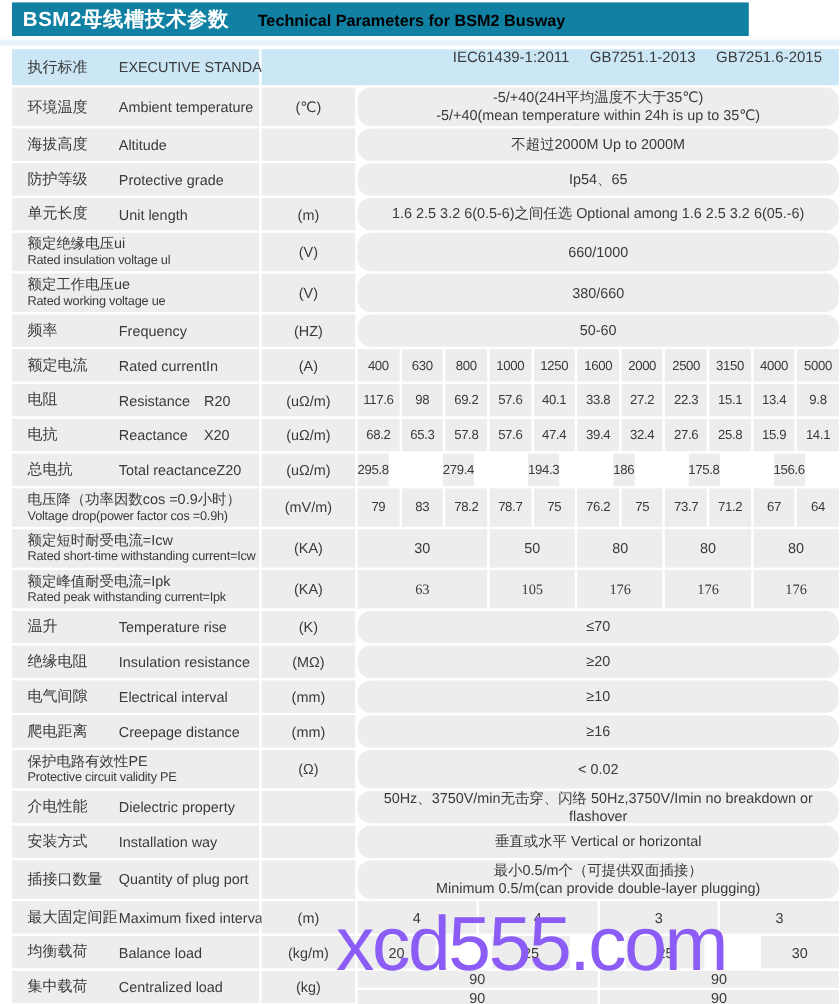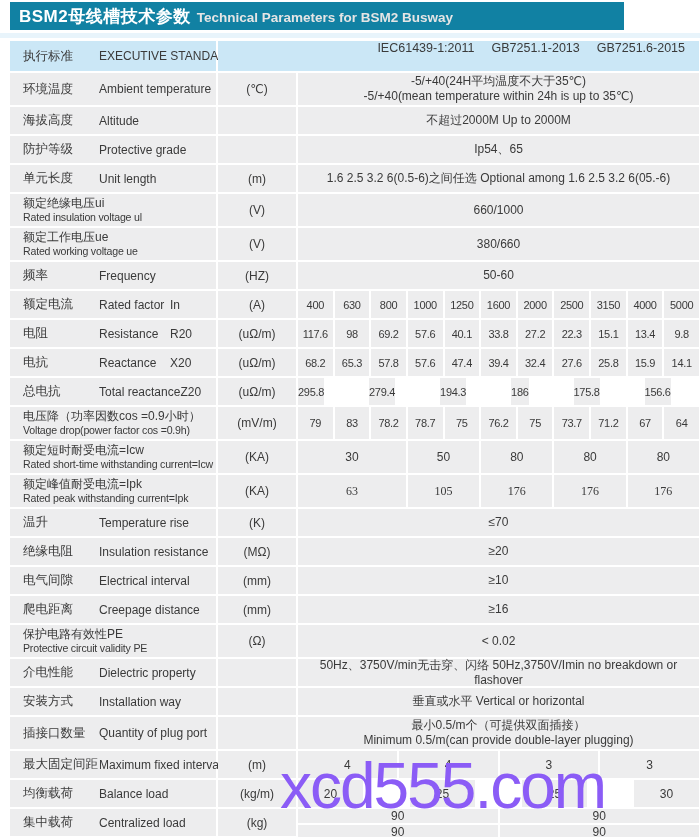--- a/index.html
+++ b/index.html
@@ -13,41 +13,41 @@
   body{
     width:700px;height:837px;position:relative;overflow:hidden;
     background:#ffffff;color:var(--txt);
     font-family:"Liberation Sans","DejaVu Sans",sans-serif;
   }
   .header-bar{
     position:absolute;left:10px;top:2px;width:614px;height:28px;
     background:var(--teal);display:flex;align-items:center;padding-left:9px;
   }
   .header-bar .title-zh{color:#fff;font-weight:bold;font-size:17px;letter-spacing:.5px;}
-  .header-bar .title-en{color:#e5e5e5;font-weight:bold;font-size:13.5px;margin-left:6px;padding-top:2px;}
+  .header-bar .title-en{color:#000000;font-weight:bold;font-size:13.5px;margin-left:24px;padding-top:2px;}
   .header-strip{position:absolute;left:0;top:33px;width:700px;height:5px;background:#e8f4fb;}
 
   .table{position:absolute;left:10px;top:41px;width:689px;}
   .row{display:flex;gap:2px;margin-bottom:2px;height:27px;}
   .row.tall{height:32px;}
   .row.exec{height:30px;}
   .cell{background:var(--rowgray);}
   .row.exec .cell{background:var(--lightblue);}
 
   .label-cell{width:206px;padding-left:13px;display:flex;align-items:center;overflow:visible;white-space:nowrap;}
   .label-cell .zh{font-size:12.5px;width:76px;flex:none;}
   .label-cell .en{font-size:12px;flex:1;}
   .label-cell .code{width:46px;flex:none;font-size:12px;}
   .label-cell.stacked{flex-direction:column;align-items:flex-start;justify-content:center;line-height:1.2;}
   .label-cell.stacked .zh-line{font-size:12px;}
   .label-cell.stacked .en-line{font-size:10.6px;letter-spacing:-0.2px;}
 
   .unit-cell{width:78px;display:flex;align-items:center;justify-content:center;font-size:12px;flex:none;}
 
-  .values-cell{flex:1;display:flex;flex-direction:column;align-items:center;justify-content:center;text-align:center;font-size:12px;line-height:1.25;}
+  .values-cell{flex:1;display:flex;flex-direction:column;align-items:center;justify-content:center;text-align:center;font-size:12px;line-height:1.25;border-radius:11px;}
   .values-grid{flex:1;display:grid;gap:2px;background:transparent;}
   .values-grid .vcell{background:var(--rowgray);display:flex;align-items:center;justify-content:center;font-size:12px;}
   .values-grid.dense .vcell{font-size:11px;letter-spacing:-0.3px;}
 
   .standards{flex:1;display:flex;justify-content:flex-end;gap:17px;padding-right:14px;font-size:12.5px;}
 
   .watermark{
     position:absolute;left:280px;top:754px;z-index:9;
     font-size:64px;color:#8b5cf6;letter-spacing:-2px;line-height:1;
     font-family:"Liberation Sans","DejaVu Sans",sans-serif;
@@ -141,21 +141,21 @@
         <span class="en">Frequency</span>
       </div>
       <div class="cell unit-cell">(HZ)</div>
       <div class="cell values-cell">
         <div class="vline">50-60</div>
       </div>
     </div>
     <div class="row">
       <div class="cell label-cell">
         <span class="zh">额定电流</span>
-        <span class="en">Rated factor</span>
+        <span class="en">Rated current</span>
         <span class="code">In</span>
       </div>
       <div class="cell unit-cell">(A)</div>
       <div class="values-grid dense" style="grid-template-columns: repeat(11, 1fr);">
         <div class="vcell">400</div>
         <div class="vcell">630</div>
         <div class="vcell">800</div>
         <div class="vcell">1000</div>
         <div class="vcell">1250</div>
         <div class="vcell">1600</div>

